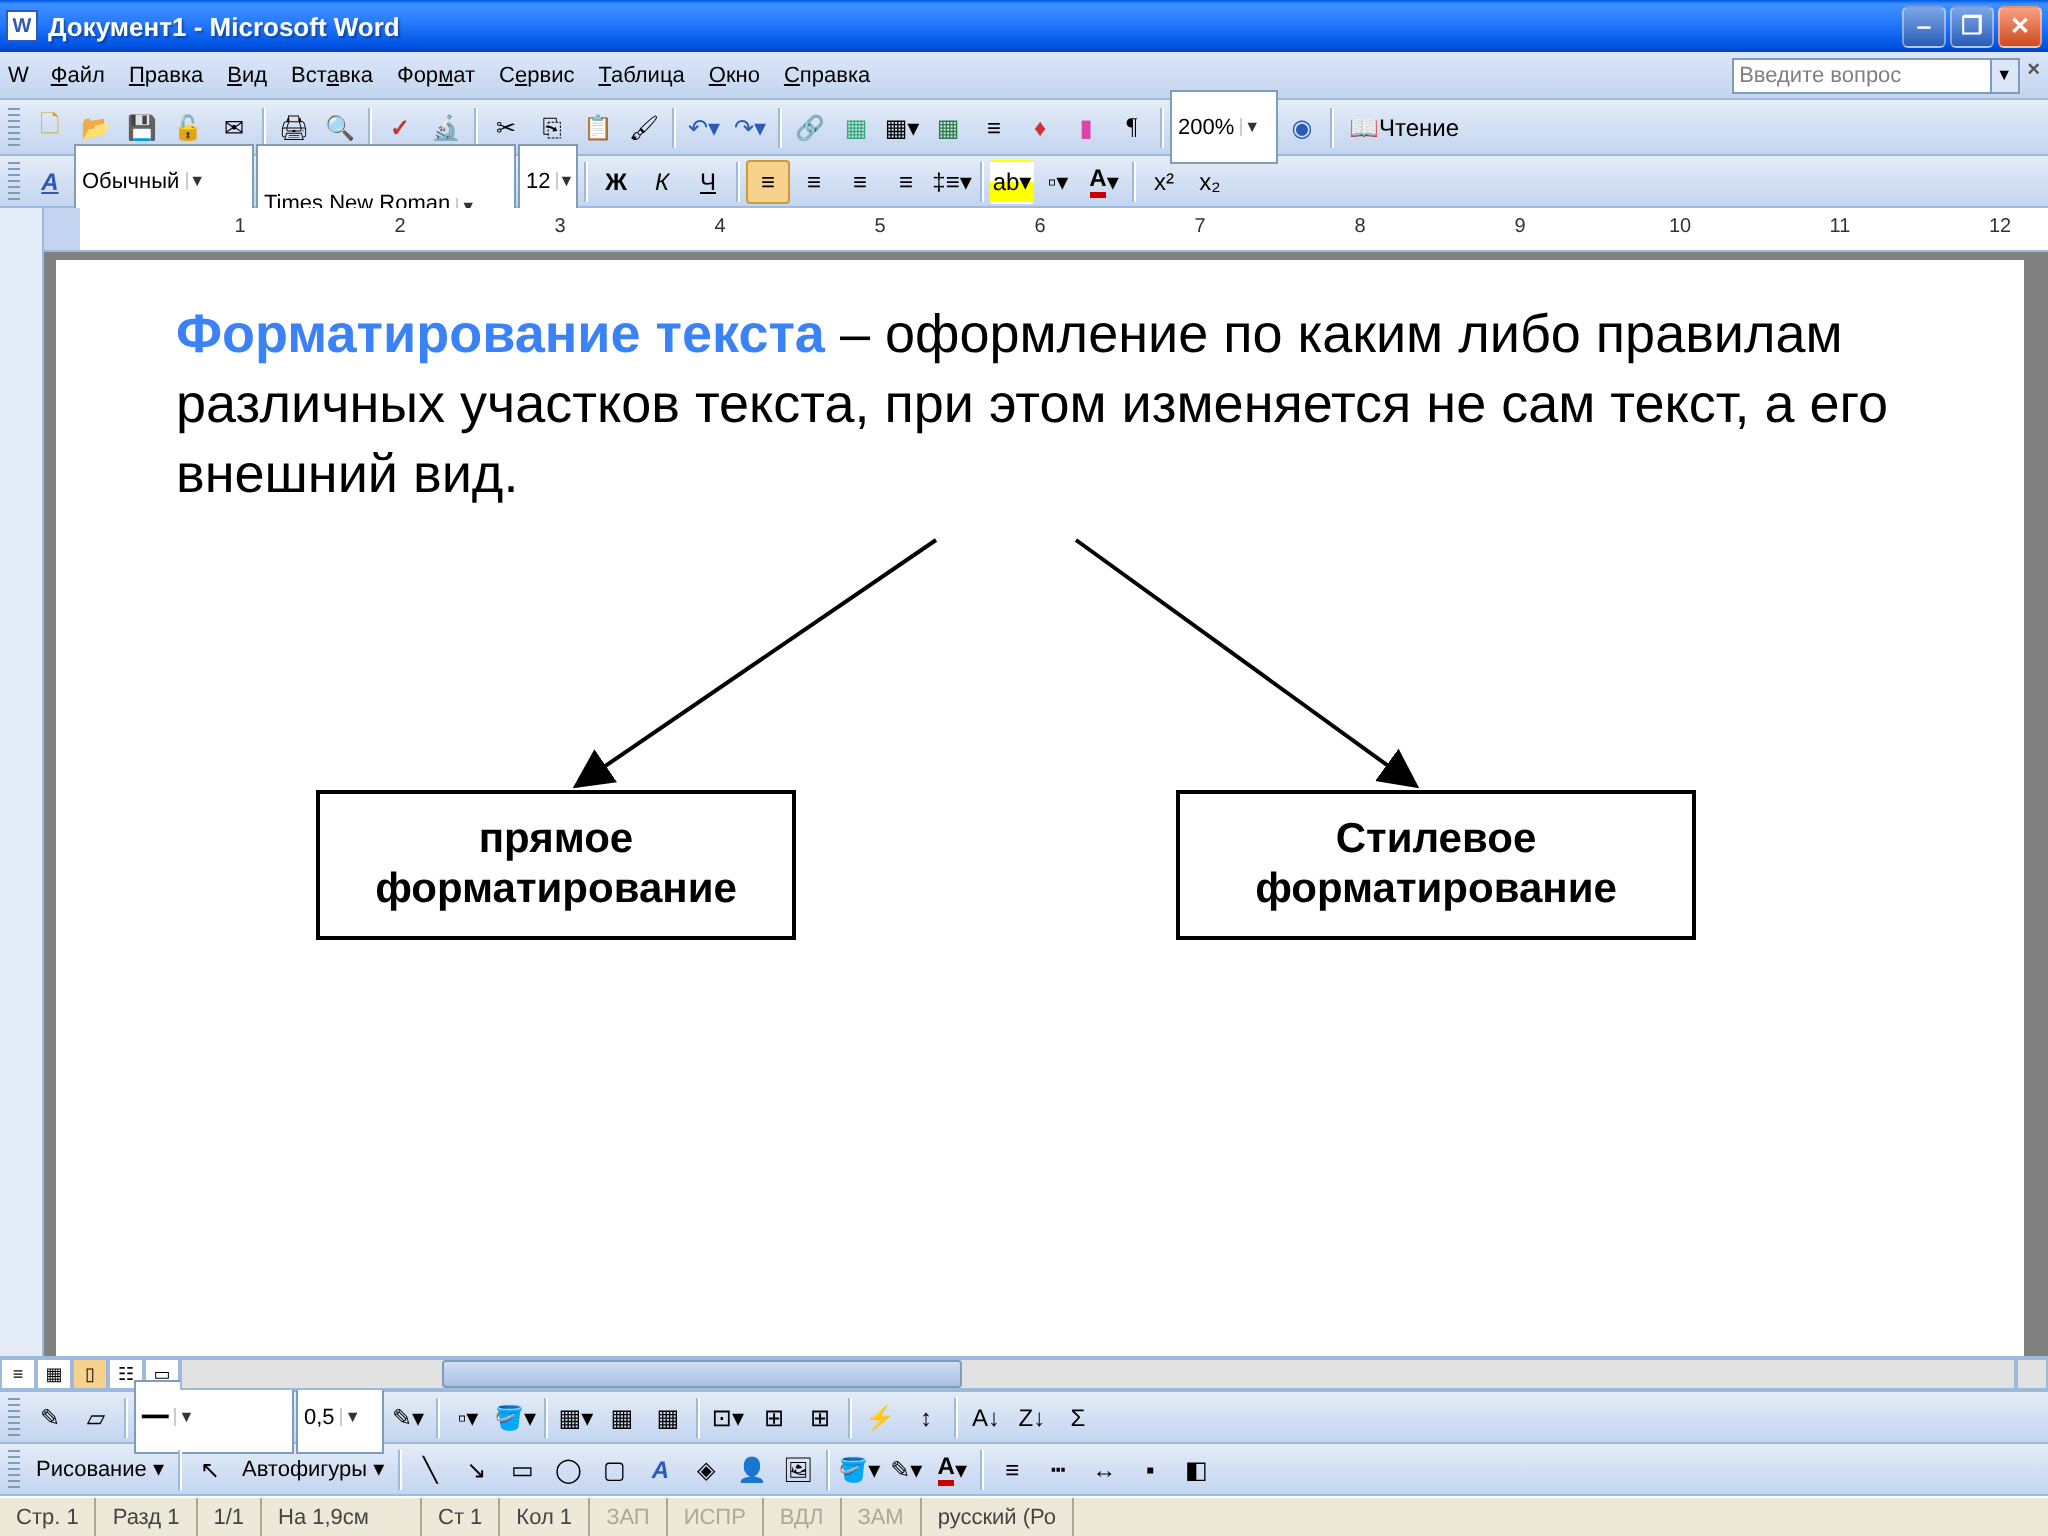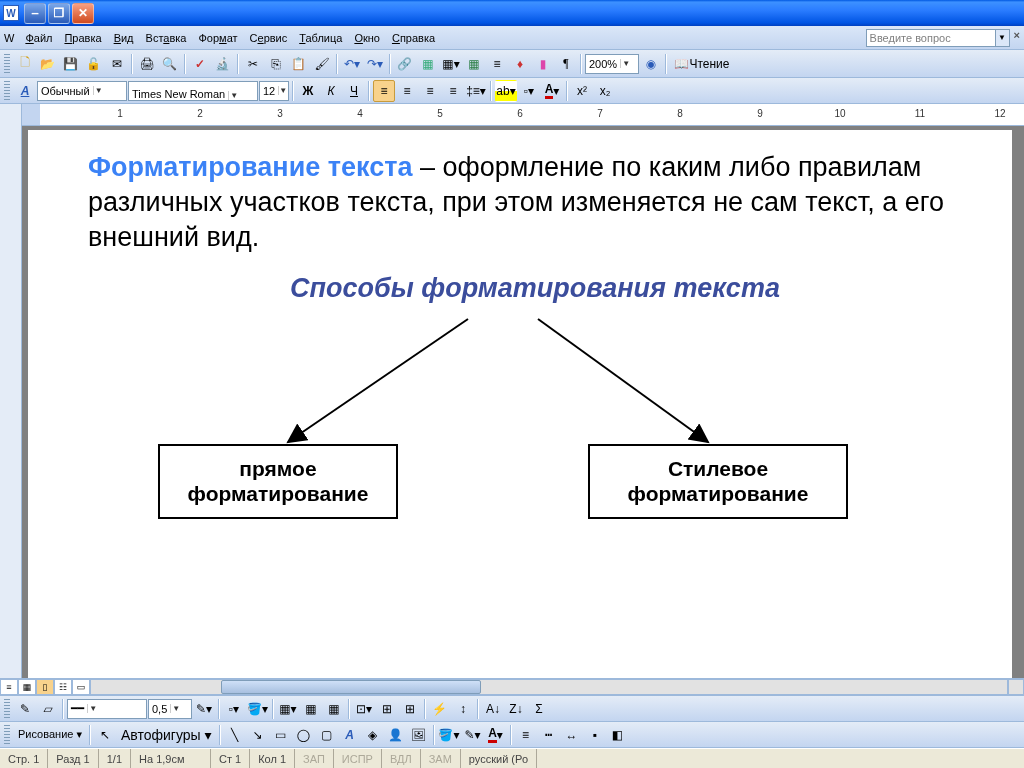--- a/index.html
+++ b/index.html
@@ -22,21 +22,21 @@
   .helpbox input { width: 130px; height: 18px; border: 1px solid #7f9db9; font-size: 11px; padding: 0 3px; color:#808080;}
   .helpbox .dd { width: 14px; height: 18px; border: 1px solid #7f9db9; border-left: none; display:flex; align-items:center; justify-content:center; background:#dbe7f8; font-size:8px;}
   .helpbox .x { margin-left: 4px; color:#555; font-weight:bold;}
   
   
   .toolbar { height: 28px; background: linear-gradient(to bottom, #e4ecf7, #c3d5f0); border-bottom: 1px solid #9db9db; display: flex; align-items: center; padding: 0 4px; gap: 1px; }
   .toolbar2 { height: 26px; background: linear-gradient(to bottom, #e4ecf7, #c3d5f0); border-bottom: 1px solid #9db9db; display: flex; align-items: center; padding: 0 4px; gap: 1px; }
   .tbtn { min-width: 22px; height: 22px; display: flex; align-items: center; justify-content: center; border: 1px solid transparent; border-radius: 2px; cursor: default; font-size:12px;}
   .tsep { width: 2px; height: 20px; border-left: 1px solid #9db9db; border-right:1px solid #fff; margin: 0 2px; }
   .grip { width: 6px; height: 20px; background: repeating-linear-gradient(to bottom, #7f9db9 0, #7f9db9 1px, transparent 1px, transparent 3px); margin-right: 3px;}
-  .combo { height: 20px; border: 1px solid #7f9db9; background: #fff; display:flex; align-items:center; padding: 0 3px; font-size:11px;}
+  .combo { height: 37px; border: 1px solid #7f9db9; background: #fff; display:flex; align-items:center; padding: 0 3px; font-size:11px;}
   .combo .dd { width:11px; text-align:center; border-left:1px solid #ccc; margin-left:3px; font-size:8px; color:#333;}
   .zoombox { width: 54px;}
   .stylebox { width: 90px; align-items: center;}
   .fontbox { width: 130px; align-items: flex-end;}
   .sizebox { width: 30px;}
   
   
   .rulerv-container { position:absolute; left:0; top:104px; width:22px; bottom:90px; background:#e4ecf7; border-right:1px solid #9db9db;}
   .rulerh-container { height: 22px; background: #e4ecf7; display: flex; border-bottom:1px solid #9db9db;}
   .rulerh-container .corner { width: 22px; height:22px; border-right:1px solid #9db9db; display:flex;align-items:center;justify-content:center;}
@@ -62,36 +62,37 @@
   .botarea { position:absolute; left:0; right:0; bottom:0; height:90px;}
   .viewsw { height:18px; background:#e4ecf7; display:flex; align-items:center; border-top:1px solid #9db9db; border-bottom:1px solid #9db9db;}
   .viewsw .vb { width:18px; height:16px; border:1px solid #9db9db; display:flex; align-items:center; justify-content:center; font-size:9px; background:#fff;}
   .viewsw .hscroll { flex:1; height:16px; background:#e2e2e2; position:relative; border:1px solid #9db9db;}
   .viewsw .hthumb { position:absolute; left:130px; width:260px; top:0; bottom:0; background:linear-gradient(to bottom,#cfe0f7,#a8c0e0); border:1px solid #7f9db9; border-radius:2px;}
   .viewsw .vscroll { width:16px; height:16px; background:#e2e2e2; border:1px solid #9db9db;}
   
   .bottoolbar { height:26px; background:linear-gradient(to bottom,#e4ecf7,#c3d5f0); display:flex; align-items:center; padding:0 4px; border-bottom:1px solid #9db9db; gap:1px;}
   .bottoolbar2 { height:26px; background:linear-gradient(to bottom,#e4ecf7,#c3d5f0); display:flex; align-items:center; padding:0 4px; border-bottom:1px solid #9db9db; gap:1px;}
   .drawlabel { font-size:11px; padding:0 4px;}
-  .autofig { font-size:14px; padding:0 3px; border:1px solid transparent;text-align:center;}
+  .autofig { font-size:11px; padding:0 3px; border:1px solid transparent;text-align:center;}
   
   .statusbar { height:20px; background:#ece9d8; display:flex; align-items:center; font-size:11px; color:#444; border-top:1px solid #fff;}
   .statusbar .cell { padding: 0 8px; border-right:1px solid #aca899; height:100%; display:flex; align-items:center;}
   .statusbar .dim { color:#aca899;}
   
   .pilcrow { font-family:serif;}
   
   
   .ic-new{color:#d4a017} .ic-open{color:#d4a017} .ic-save{color:#3b5998}
 </style>
 </head>
 <body>
 
 <div class="titlebar">
   <div class="appicon">W</div>
+  <div class="title">Документ1 - Microsoft Word</div>
   <div class="winbtns">
     <div class="winbtn min">‒</div>
     <div class="winbtn max">❐</div>
     <div class="winbtn close">✕</div>
   </div>
 </div>
 
 <div class="menubar">
   <div class="appicon" style="margin-right:5px">W</div>
   <div class="mi"><u>Ф</u>айл</div>
@@ -205,21 +206,20 @@
   </div>
 </div>
 
 <div class="rulerv-container"></div>
 
 <div class="docframe">
   <div class="page">
     <div class="p1">
       <span class="heading">Форматирование текста</span><span> – </span><span>оформление по каким либо правилам различных участков текста, при этом изменяется не сам текст, а его внешний вид.</span>
     </div>
-    <div class="p2">Способы форматирования текста</div>
     <div class="diagram">
       <svg width="860" height="220">
         <defs>
           <marker id="ah" markerWidth="12" markerHeight="12" refX="9" refY="5" orient="auto">
               <path d="M0,0 L10,5 L0,10 z" fill="#000"></path>
             </marker>
         </defs>
         <line x1="380" y1="5" x2="200" y2="128" stroke="#000" stroke-width="2" marker-end="url(#ah)"></line>
         <line x1="450" y1="5" x2="620" y2="128" stroke="#000" stroke-width="2" marker-end="url(#ah)"></line>
       </svg>

